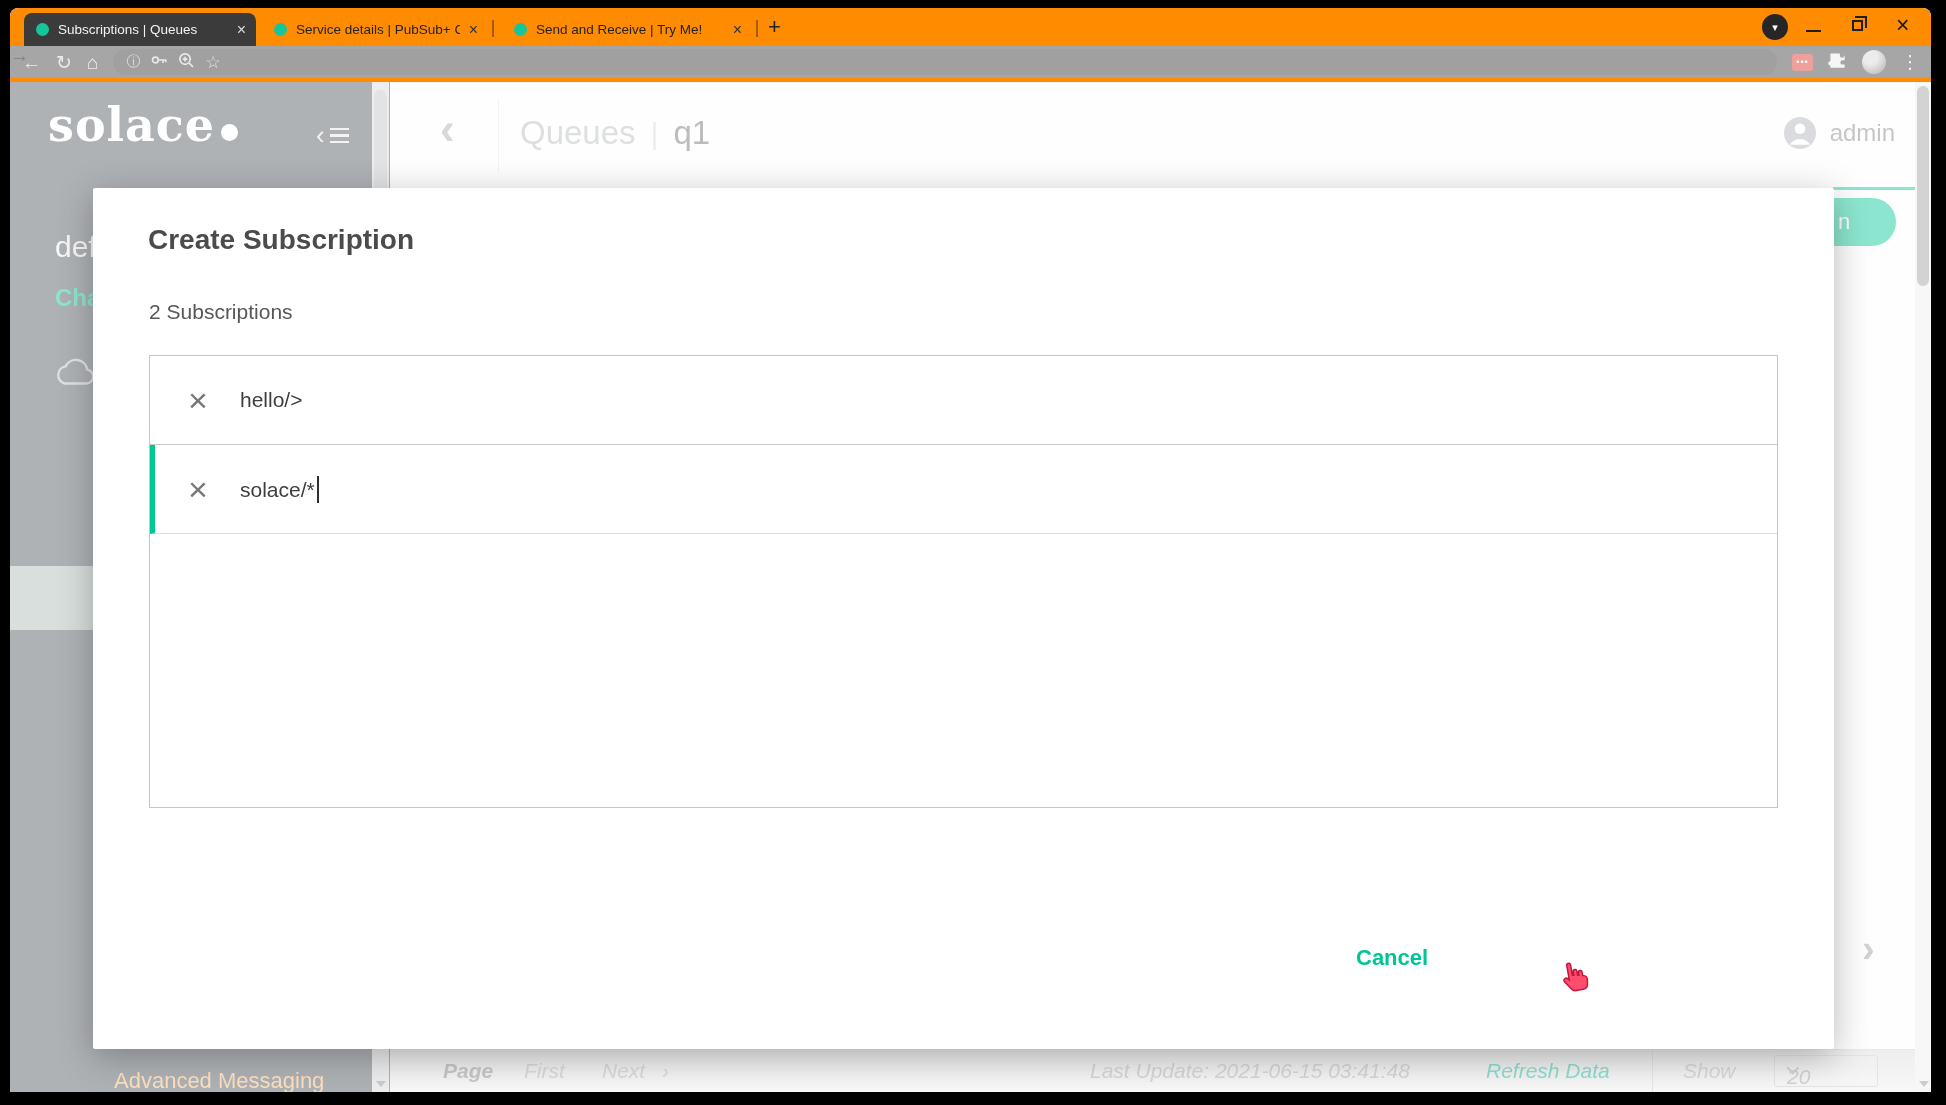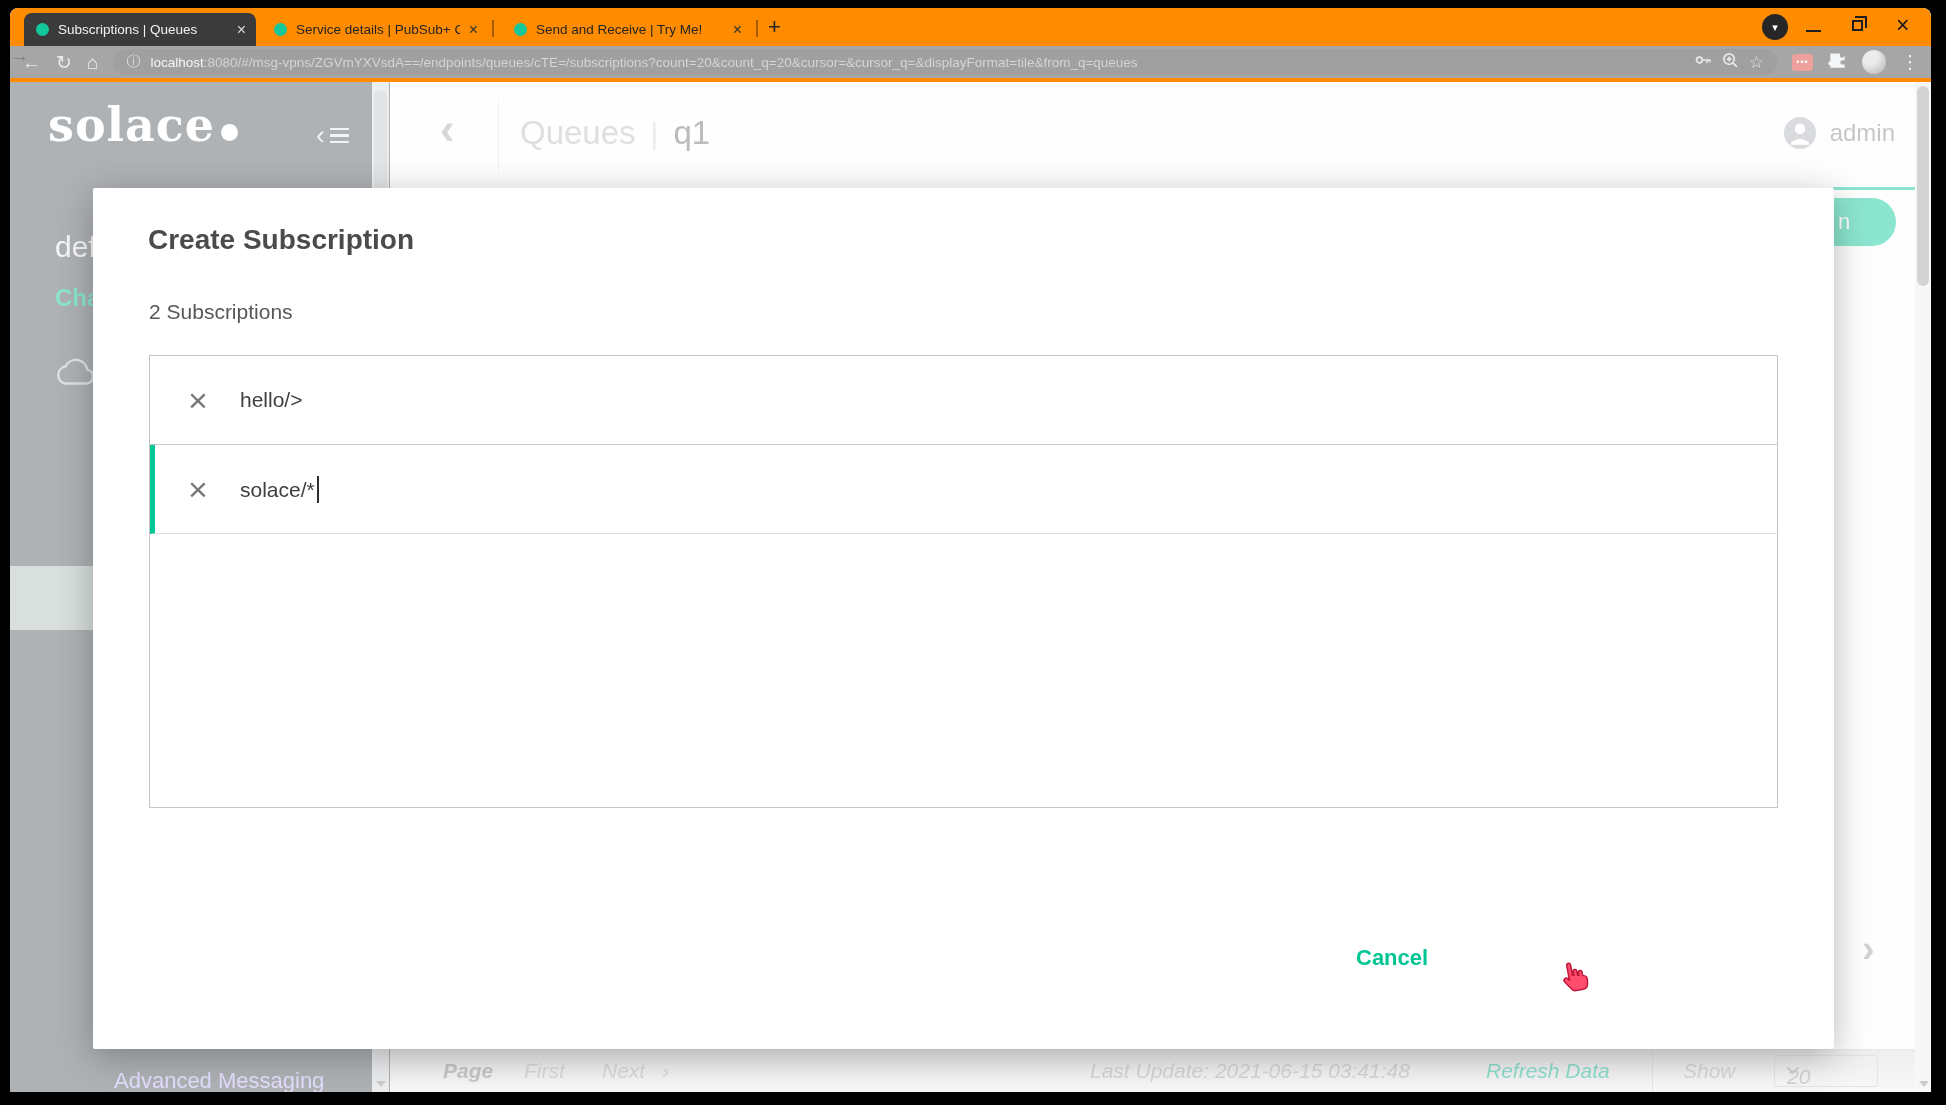--- a/index.html
+++ b/index.html
@@ -63,21 +63,21 @@
           font-size:46px; color:#FFFFFF; letter-spacing:1px; }
   .logo-dot { display:inline-block; width:17px; height:17px; border-radius:50%; background:#fff; margin-left:6px; }
   .collapse { position:absolute; left:306px; top:38px; display:flex; align-items:center; gap:5px;
               color:rgba(255,255,255,.85); font-size:26px; }
   .collapse .bars { width:19px; height:16px;
      background:repeating-linear-gradient(180deg, rgba(255,255,255,.85) 0 2.5px, transparent 2.5px 6.4px); }
   .vpn-frag { position:absolute; left:45px; top:148px; font-size:30px; color:#F0F0F0; }
   .change-frag { position:absolute; left:45px; top:202px; font-size:24px; font-weight:700; color:#00C895; }
   .cloud { position:absolute; left:42px; top:276px; }
   .side-active { position:absolute; left:0; top:484px; width:100%; height:64px; background:#A9B9B1; }
-  .adv-msg { position:absolute; left:104px; top:986px; font-size:22px; color:#c4b5fd; white-space:nowrap; }
+  .adv-msg { position:absolute; left:104px; top:986px; font-size:22px; color:#fdba74; white-space:nowrap; }
   .side-scroll { position:absolute; left:362px; top:0; width:17px; bottom:0; background:#D7DADD; }
   .side-scroll .thumb { position:absolute; left:2px; top:8px; width:13px; height:190px; background:#BFC2C5; border-radius:6px; }
   .scroll-arrow { position:absolute; left:4px; bottom:5px; width:0; height:0;
                   border-left:5px solid transparent; border-right:5px solid transparent; border-top:6px solid #8E8E8E; }
 
   .content { position:absolute; left:380px; top:0; right:0; bottom:0; background:#FDFDFD; }
   .page-header { position:absolute; left:0; top:0; right:0; height:108px; border-bottom:1px solid #E6E6E6; }
   .back-chev { position:absolute; left:50px; top:22px; font-size:44px; color:#A8A8A8; font-weight:700; }
   .hdr-div { position:absolute; left:108px; top:18px; height:72px; border-left:1px solid #E2E2E2; }
   .crumbs { position:absolute; left:130px; top:32px; display:flex; align-items:baseline; gap:15px; font-size:33px; }
@@ -165,21 +165,20 @@
       <div class="win-close">×</div>
     </div>
 
     <div class="addressbar">
       <span class="nav-ico">←</span>
       <span class="nav-ico dim">→</span>
       <span class="nav-ico">↻</span>
       <span class="nav-ico">⌂</span>
       <div class="urlpill">
         <span class="info-ico">ⓘ</span>
-        <span class="url"><span class="host">localhost</span><span class="path">:8080/#/msg-vpns/ZGVmYXVsdA==/endpoints/queues/cTE=/subscriptions?count=20&amp;count_q=20&amp;cursor=&amp;cursor_q=&amp;displayFormat=tile&amp;from_q=queues</span></span>
         <span class="pill-ico">
           <svg width="18" height="18" viewBox="0 0 20 20">
               <circle cx="6" cy="10" r="3.2" fill="none" stroke="#CFCFCF" stroke-width="1.8"></circle>
               <path d="M9.2 10h9M14.5 10v3.2M17.5 10v2.4" stroke="#CFCFCF" stroke-width="1.8" fill="none"></path>
             </svg>
         </span>
         <span class="pill-ico">
           <svg width="17" height="17" viewBox="0 0 18 18">
               <circle cx="7.5" cy="7.5" r="5.5" fill="none" stroke="#CFCFCF" stroke-width="1.8"></circle>
               <path d="M5 7.5h5M7.5 5v5M11.8 11.8l4 4" stroke="#CFCFCF" stroke-width="1.8" fill="none"></path>

